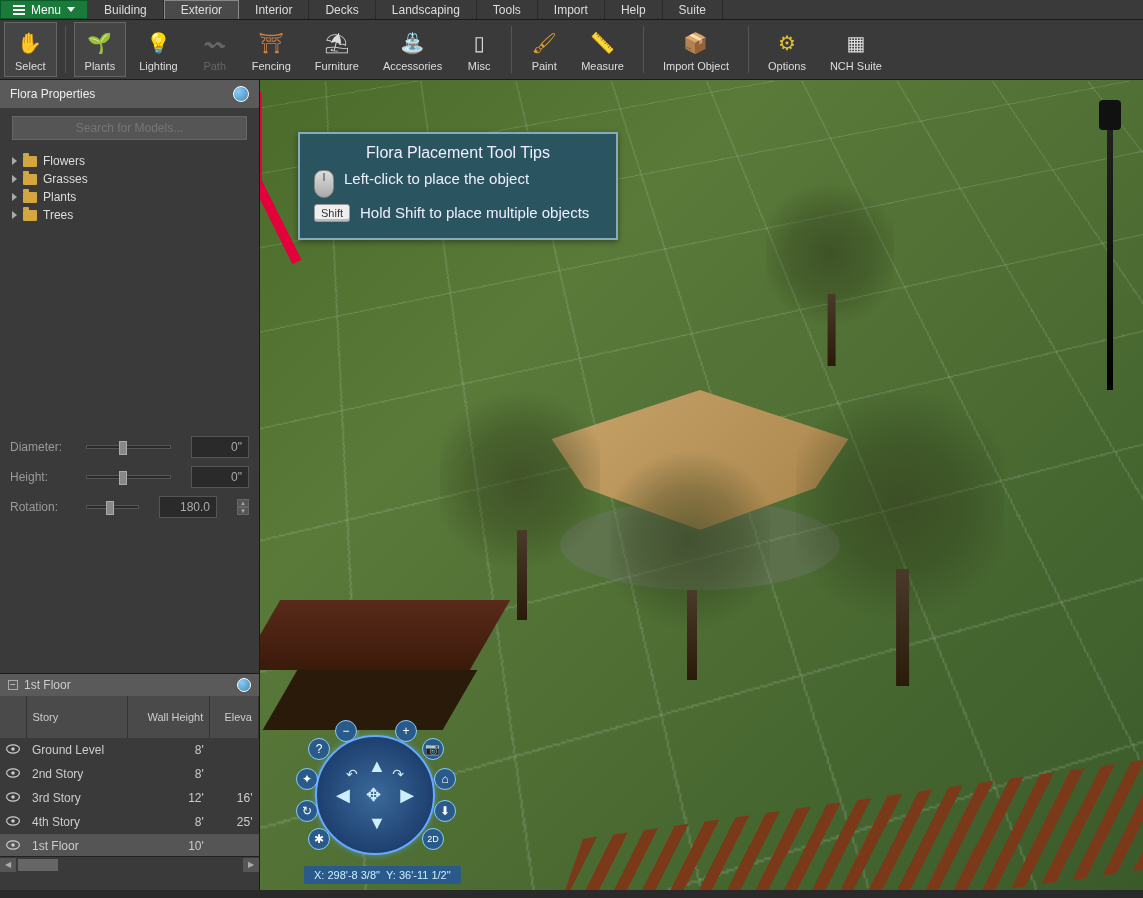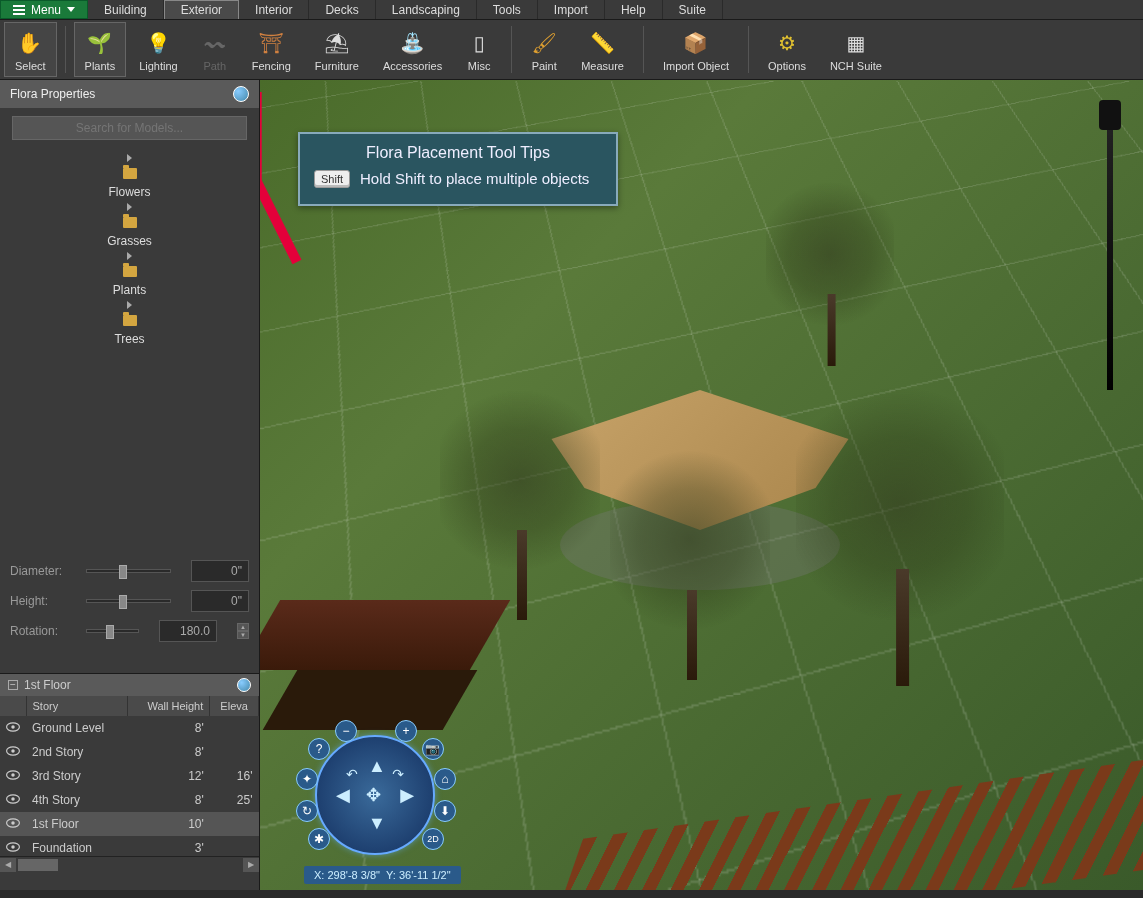--- a/index.html
+++ b/index.html
@@ -27,42 +27,42 @@
 .main { display: flex; height: calc(898px - 88px); }
 .sidebar { width: 260px; background: #3a3a3a; display: flex; flex-direction: column; border-right: 1px solid #1a1a1a; }
 .viewport { flex: 1; position: relative; background: linear-gradient(135deg, #4a6b2a 0%, #5a7a3a 30%, #3a5a2a 100%); overflow: hidden; }
 
 
 .panel-header { background: #5a5a5a; padding: 6px 10px; display: flex; justify-content: space-between; align-items: center; color: #eee; }
 .panel-header .roundicon { width: 16px; height: 16px; border-radius: 50%; background: radial-gradient(circle at 30% 30%, #8cf, #48a); border:1px solid #fff; }
 .search-box { margin: 8px 12px; }
 .search-box input { width: 100%; background: #555; border: 1px solid #666; color: #ccc; padding: 4px 8px; text-align: center; font-size: 12px; }
 .tree { padding: 4px 8px; flex: 0 0 auto; }
-.tree-item { display: flex; align-items: center; gap: 6px; padding: 2px 4px; color: #ddd; cursor: pointer; flex-direction: column; }
+.tree-item { display: flex; align-items: center; gap: 6px; padding: 2px 4px; color: #ddd; cursor: pointer; }
 .tree-item .expand { width: 0; height: 0; border-top: 4px solid transparent; border-bottom: 4px solid transparent; border-left: 5px solid #aaa; }
 .tree-item .folder { width: 14px; height: 11px; background: #d4a640; border-radius: 1px; position: relative; }
 .tree-item .folder::before { content:''; position:absolute; top:-3px; left:0; width:6px; height:3px; background:#d4a640; border-radius:1px 1px 0 0;}
 
 .sliders { padding: 8px 10px; margin-top: 200px; }
 .slider-row { display: flex; align-items: center; margin-bottom: 8px; gap: 20px; }
 .slider-row label { width: 56px; color: #999; }
 .slider-row .track { flex: 1; height: 4px; background: #2a2a2a; border: 1px solid #555; position: relative; }
 .slider-row .thumb { position: absolute; top: -5px; width: 8px; height: 14px; background: #888; border: 1px solid #aaa; left: 38%; }
 .slider-row .val { width: 58px; background: #2a2a2a; border: 1px solid #555; color: #aaa; padding: 3px 6px; text-align: right; }
 .spinner { display:flex; flex-direction:column; width:12px; }
 .spinner span { height:8px; background:#555; border:1px solid #666; font-size:6px; text-align:center; line-height:6px; color:#aaa;}
 
 
 .floor-panel { margin-top: auto; border-top: 1px solid #1a1a1a; }
 .floor-header { background: #5a5a5a; padding: 4px 8px; display: flex; align-items: center; gap: 6px; }
 .floor-header .minus { width:10px; height:10px; border:1px solid #aaa; text-align:center; line-height:8px; font-size:10px;}
 .floor-header .roundicon { margin-left:auto; width: 14px; height: 14px; border-radius: 50%; background: radial-gradient(circle at 30% 30%, #8cf, #48a); border:1px solid #fff;}
 .floor-table { max-height: 160px; overflow: auto; }
 .floor-table table { width: 100%; border-collapse: collapse; }
-.floor-table th { background: #4a4a4a; color: #ccc; text-align: left; padding: 4px 6px; font-weight: normal; font-size:11px; border-right:1px solid #333;}
+.floor-table th { background: #4a4a4a; color: #ccc; text-align: left; padding: 15px 6px; font-weight: normal; font-size:11px; border-right:1px solid #333;}
 .floor-table td { padding: 5px 6px; color: #ccc; font-size:12px; }
 .floor-table tr.active td { background: #555; }
 .eye { width: 14px; text-align: center; }
 .eye svg { width:14px; height:10px; }
 .scrollbar-horiz { height: 16px; background: #3a3a3a; border-top:1px solid #222; display:flex; align-items:center;}
 .scrollbar-horiz .arrow { width:16px; height:14px; background:#555; text-align:center; font-size:8px; line-height:14px; color:#aaa;}
 .scrollbar-horiz .thumb { width:40px; height:12px; background:#666; margin-left:2px;}
 
 .bottom-buttons { display:flex; gap:4px; padding:4px; }
 .bottom-buttons button { flex:1; background:#555; border:1px solid #666; color:#ccc; padding:4px; font-size:11px; }
@@ -277,21 +277,21 @@
         <span>1st Floor</span>
         <span class="roundicon"></span>
       </div>
       <div class="floor-table">
         <table>
           <thead>
               <tr>
             <th class="eye"></th>
             <th>Story</th>
             <th style="text-align:right;">Wall Height</th>
-            <th style="text-align:center;margin-top:12px;">Eleva</th>
+            <th style="text-align:right;margin-top:12px;">Eleva</th>
           </tr>
             </thead>
           <tbody id="floor-rows">
               <tr>
                 <td class="eye"><svg viewBox="0 0 24 16">
                     <ellipse cx="12" cy="8" rx="11" ry="7" fill="none" stroke="#ccc" stroke-width="2"></ellipse>
                     <circle cx="12" cy="8" r="3" fill="#ccc"></circle>
                   </svg></td>
                 <td>Ground Level</td>
                 <td style="text-align:right;">8'</td>
@@ -365,20 +365,24 @@
       <defs>
           <marker id="ah" markerWidth="12" markerHeight="12" refX="2" refY="6" orient="auto">
             <path d="M0,0 L12,6 L0,12 Z" fill="#e4003a"></path>
           </marker>
         </defs>
       <line x1="10" y1="10" x2="90" y2="170" stroke="#e4003a" stroke-width="10" marker-start="url(#ah)"></line>
     </svg>
 
     <div class="tooltip">
       <h3>Flora Placement Tool Tips</h3>
+      <div class="tip-row">
+        <div class="mouse-icon"></div>
+        <div>Left-click to place the object</div>
+      </div>
       <div class="tip-row">
         <div class="shift-key">Shift</div>
         <div>Hold Shift to place multiple objects</div>
       </div>
     </div>
 
     <div class="lamp">
         <div class="pole"></div>
         <div class="head"></div>
       </div>

